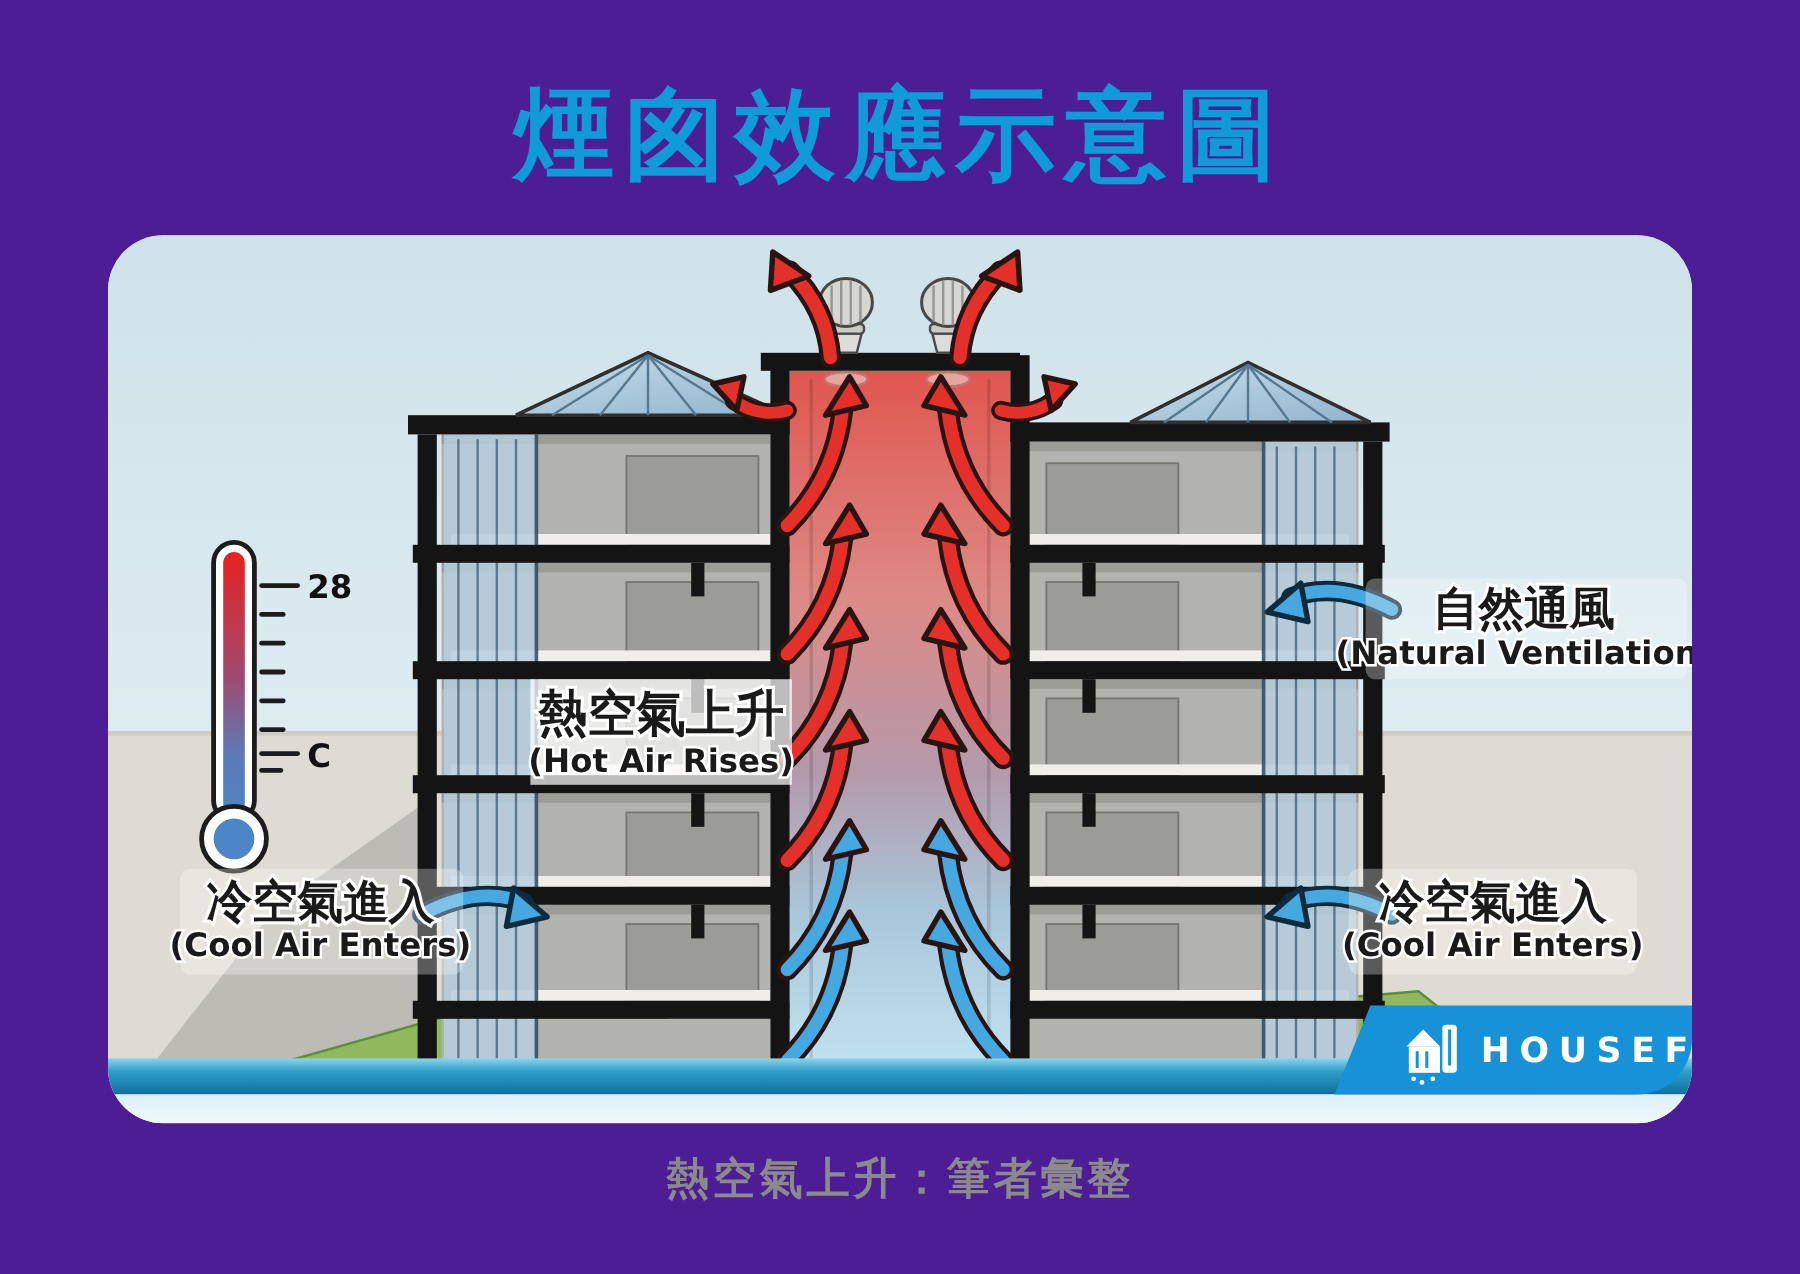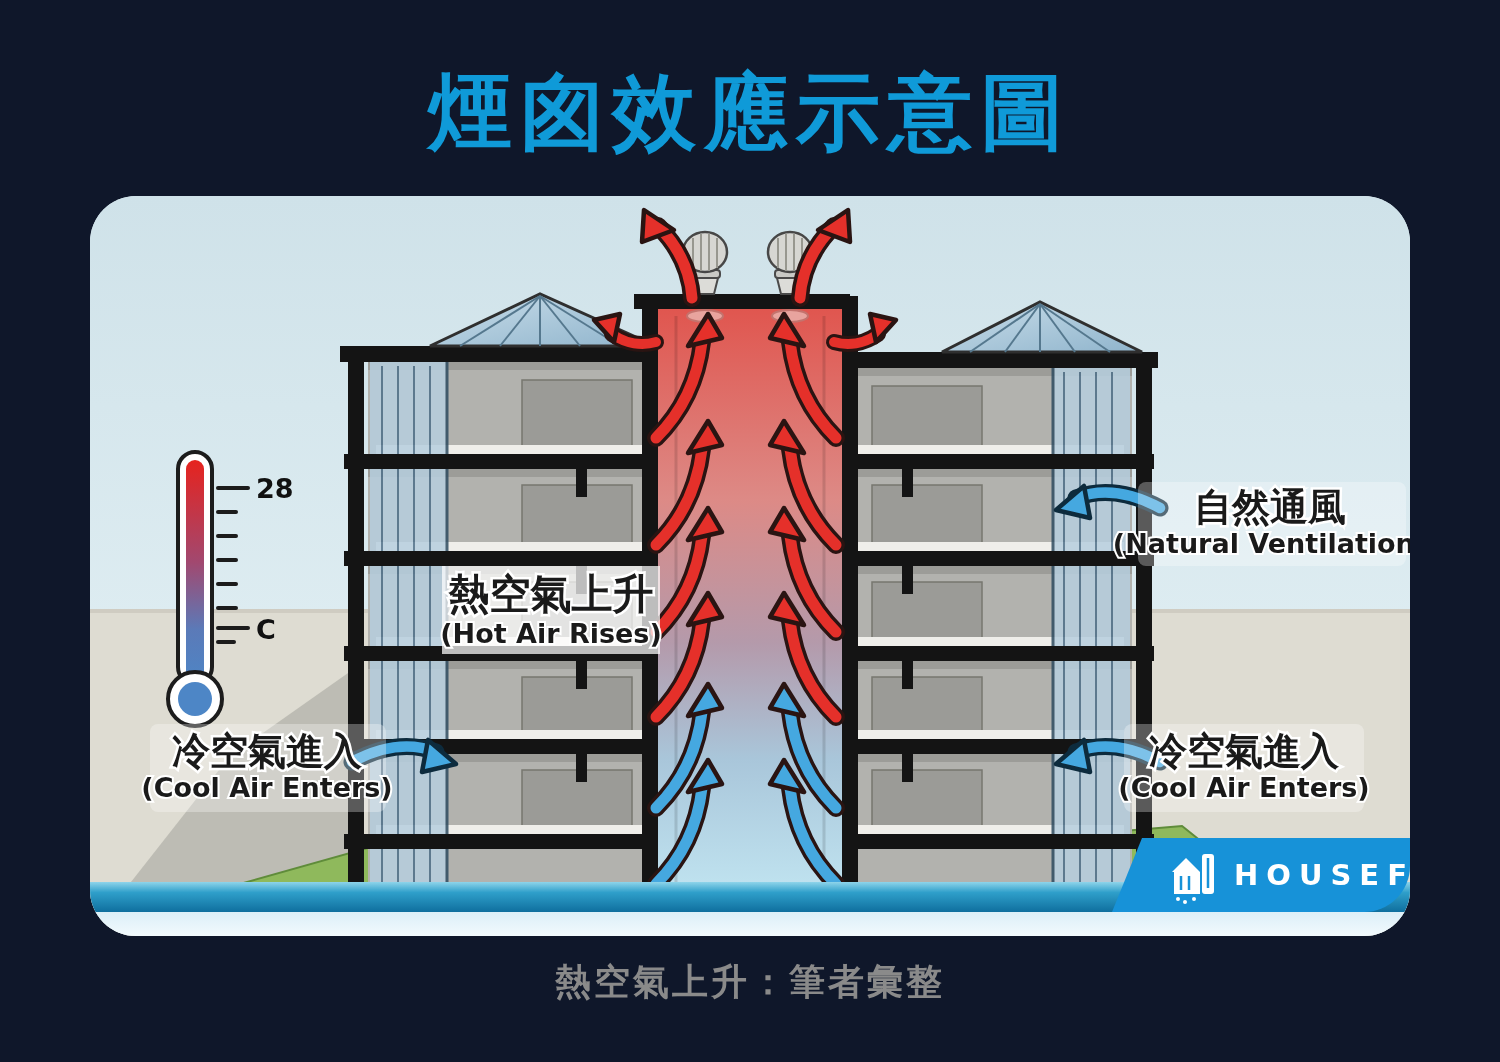--- a/index.html
+++ b/index.html
@@ -1,19 +1,19 @@
 <!DOCTYPE html>
 <html><head>
 <meta charset="utf-8">
 <style>
   html,body{margin:0;padding:0;background:#ffffff;}
   .page{
     position:relative;
     width:1500px;height:1062px;
-    background:#0f172a;
+    background:#4c1d95;
     font-family:"DejaVu Sans","Liberation Sans",sans-serif;
     overflow:hidden;
   }
   .title{
     margin:0;
     padding-top:52px;
     height:120px;
     text-align:center;
     font-size:84px;
     font-weight:900;

